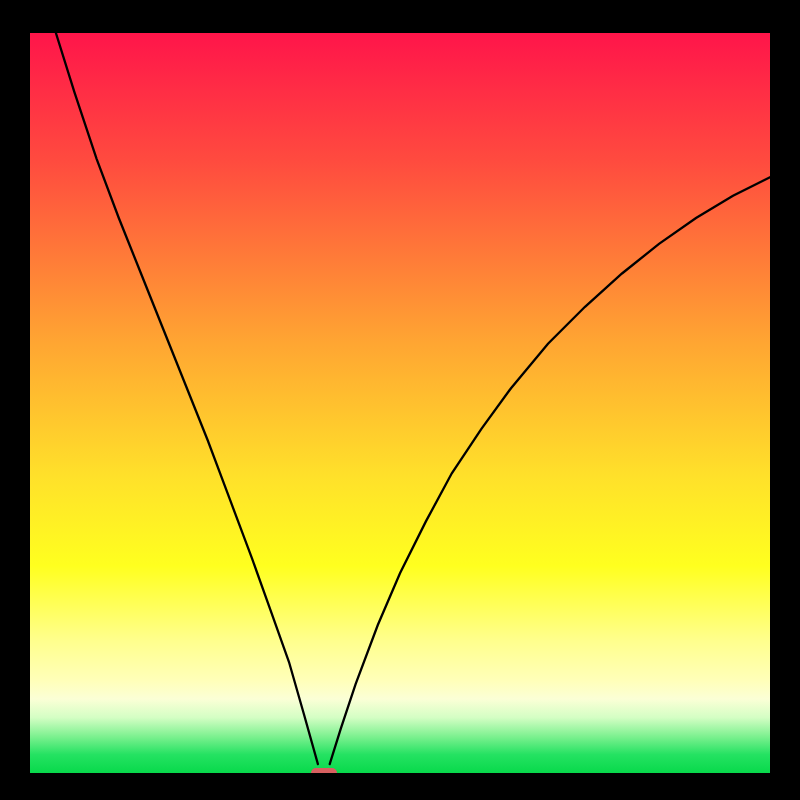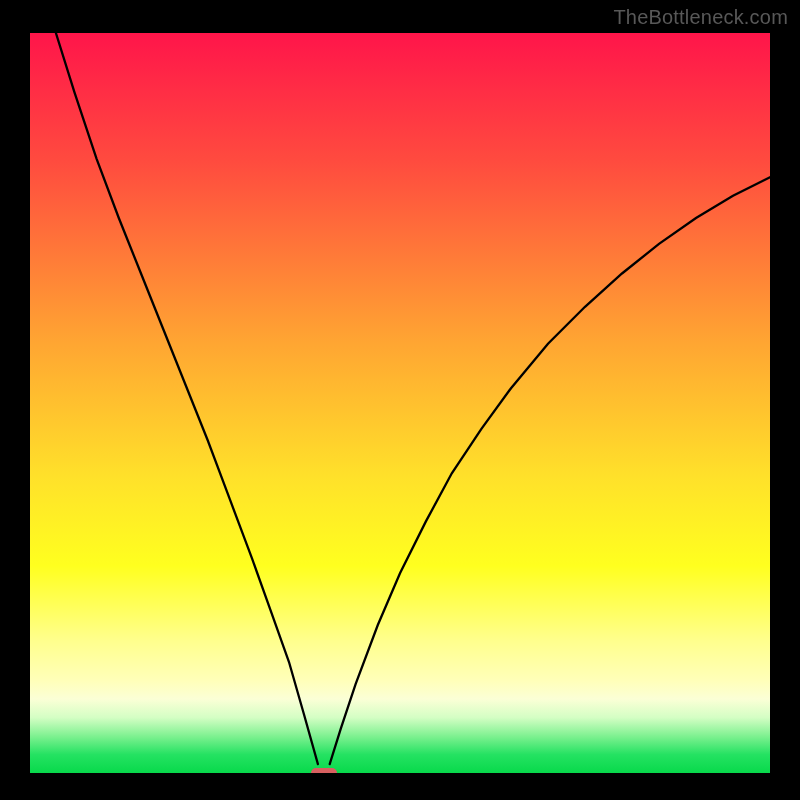--- a/index.html
+++ b/index.html
@@ -30,14 +30,13 @@
 
 <div class="frame">
   <div class="plot">
     <div class="gradient"></div>
     <svg class="curve" viewBox="0 0 740 740" preserveAspectRatio="none">
       <path d="M 25.9 0.0 L 44.4 59.2 L 66.6 125.8 L 88.8 185.0 L 111.0 240.5 L 133.2 296.0 L 155.4 351.5 L 177.6 407.0 L 199.8 466.2 L 222.0 525.4 L 240.5 577.2 L 259.0 629.0 L 273.8 680.8 L 287.9 731.1"></path>
       <path d="M 299.7 731.1 L 310.8 695.6 L 325.6 651.2 L 347.8 592.0 L 370.0 540.2 L 395.9 488.4 L 421.8 440.3 L 451.4 395.9 L 481.0 355.2 L 518.0 310.8 L 555.0 273.8 L 592.0 240.5 L 629.0 210.9 L 666.0 185.0 L 703.0 162.8 L 740.0 144.3"></path>
     </svg>
     <div class="marker" style="left: 280.78px;"></div>
   </div>
-  <div class="watermark">TheBottleneck.com</div>
 </div>
 
 </body></html>

